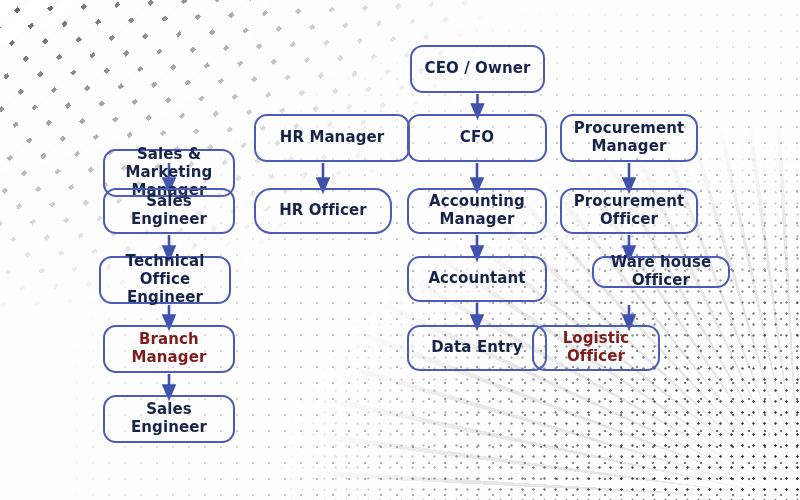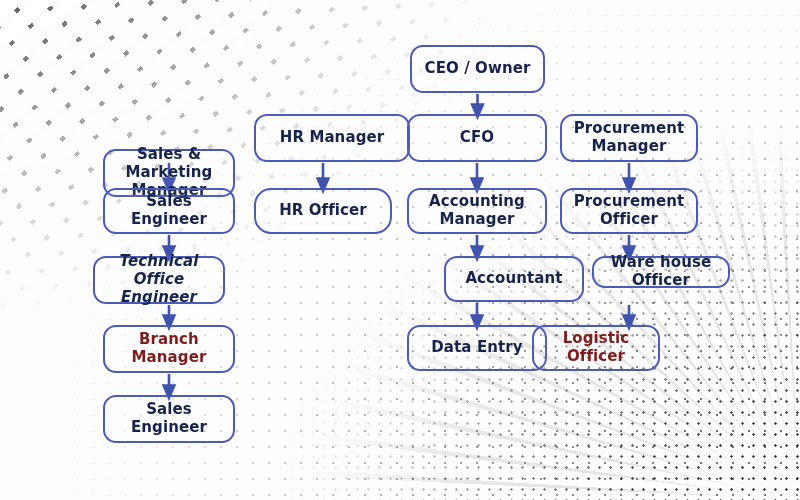--- a/index.html
+++ b/index.html
@@ -187,25 +187,25 @@
         <span class="node-label">HR Officer</span>
       </div>
       <div class="node" style="left: 407px; top: 188px; width: 140px; height: 46px; border-color: rgb(74, 91, 184); color: rgb(22, 36, 74);">
         <span class="node-label">Accounting
 Manager</span>
       </div>
       <div class="node" style="left: 560px; top: 188px; width: 138px; height: 46px; border-color: rgb(74, 91, 184); color: rgb(22, 36, 74);">
         <span class="node-label">Procurement
 Officer</span>
       </div>
-      <div class="node" style="left: 93px; top: 256px; width: 132px; height: 48px; border-color: rgb(74, 91, 184); color: rgb(22, 36, 74); font-style: italic;">
+      <div class="node" style="left: 99px; top: 256px; width: 132px; height: 48px; border-color: rgb(74, 91, 184); color: rgb(22, 36, 74);">
         <span class="node-label">Technical
 Office Engineer</span>
       </div>
-      <div class="node" style="left: 407px; top: 256px; width: 140px; height: 46px; border-color: rgb(74, 91, 184); color: rgb(22, 36, 74); margin-left: 37px;">
+      <div class="node" style="left: 407px; top: 256px; width: 140px; height: 46px; border-color: rgb(74, 91, 184); color: rgb(22, 36, 74);">
         <span class="node-label">Accountant</span>
       </div>
       <div class="node" style="left: 560px; top: 256px; width: 138px; height: 32px; border-color: rgb(74, 91, 184); color: rgb(22, 36, 74); margin-left: 32px;">
         <span class="node-label">Ware house
 Officer</span>
       </div>
       <div class="node" style="left: 103px; top: 325px; width: 132px; height: 48px; border-color: rgb(74, 91, 184); color: #7f1d1d;">
         <span class="node-label">Branch
 Manager</span>
       </div>

